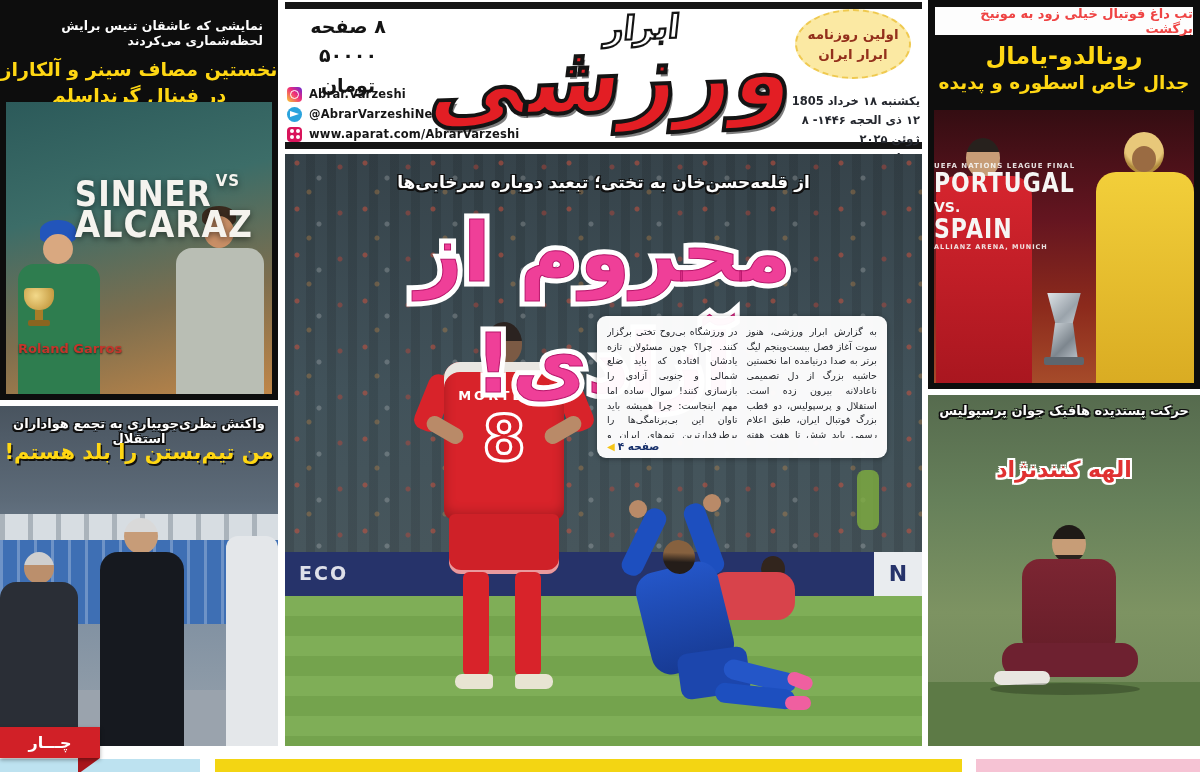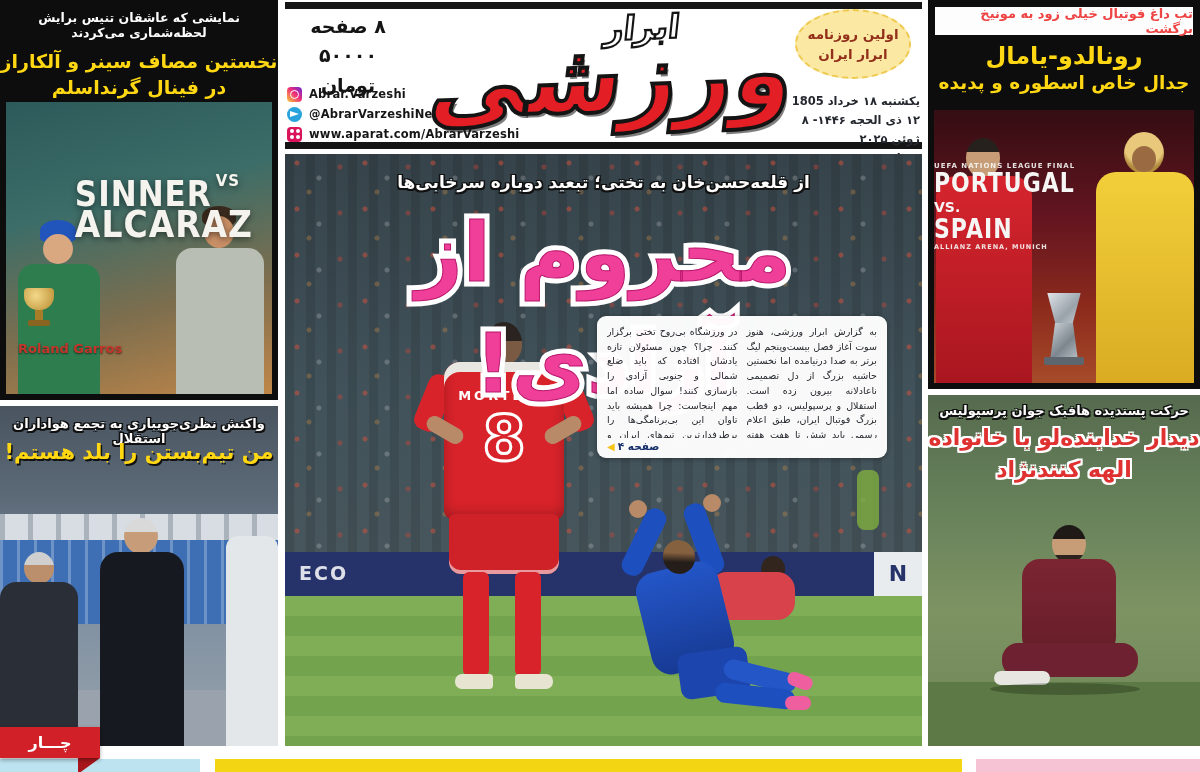--- a/index.html
+++ b/index.html
@@ -227,21 +227,21 @@
     <div>ابرار ایران</div>
   </div>
 
   <div class="dates">
     <div>یکشنبه ۱۸ خرداد 1805</div>
     <div>۱۲ ذی الحجه ۱۴۴۶- ۸ ژوئن ۲۰۲۵</div>
     <div>شماره ۸۷۶۶</div>
   </div>
 
   <div class="sidebox" style="left:0; top:0; width:278px; height:400px;">
-    <div class="kicker-strip" style="margin-top:10px; padding:0 15px;">نمایشی که عاشقان تنیس برایش لحظه‌شماری می‌کردند</div>
+    <div class="kicker-strip" style="margin-top:18px; padding:0 15px;text-align:right;">نمایشی که عاشقان تنیس برایش لحظه‌شماری می‌کردند</div>
     <div class="yellow-h" style="font-size:19px; margin-top:8px; line-height:1.45;">نخستین مصاف سینر و آلکاراز</div>
     <div class="yellow-h" style="font-size:19px;">در فینال گرنداسلم</div>
 
     <div class="tennis-photo">
 
       <div class="figure" style="left:4px; top:118px; width:95px; height:180px;">
         <div class="head sin-cap" style="left:30px; top:0; width:36px; height:22px;"></div>
         <div class="head" style="left:33px; top:14px; width:30px; height:30px; background:#d9a880;"></div>
         <div class="torso" style="left:8px; top:44px; width:82px; height:130px; border-radius:16px 16px 0 0; background:#2e7d4f;"></div>
       </div>
@@ -332,21 +332,20 @@
 
       <div class="figure" style="left:62px; top:130px; width:160px; height:200px;">
         <div class="head" style="left:62px; top:0; width:34px; height:38px; background:linear-gradient(180deg,#1f1a17 0 38%, #c79d77 38% 78%, #2b231e 78%);"></div>
         <div class="torso" style="left:32px; top:34px; width:94px; height:96px; border-radius:18px; background:linear-gradient(180deg,#7c2532,#661e29);"></div>
         <div class="torso" style="left:12px; top:118px; width:136px; height:34px; border-radius:16px; background:#6e2130;"></div>
         <div class="torso" style="left:4px; top:146px; width:56px; height:14px; border-radius:7px; background:#e8e6e0;"></div>
         <div class="torso" style="left:0; top:158px; width:150px; height:12px; border-radius:50%; background:rgba(30,40,20,.35);"></div>
       </div>
     </div>
     <div class="white-outlined" style="position:absolute; left:0; right:0; top:8px; font-size:13px;">حرکت پسندیده هافبک جوان پرسپولیس</div>
-    <div class="red-h" style="position:absolute; left:0; right:0; top:30px; font-size:22px;">دیدار خدابنده‌لو با خانواده</div>
     <div class="red-h" style="position:absolute; left:0; right:0; top:62px; font-size:22px;">الهه کنند‌نژاد</div>
   </div>
 
   <div class="main-photo">
     <div class="crowd"></div>
     <div class="adboard">
       <span class="ad-txt" style="left:14px;">ECO</span>
       <span class="ad-white">N</span>
     </div>
     <div class="pitch"></div>

